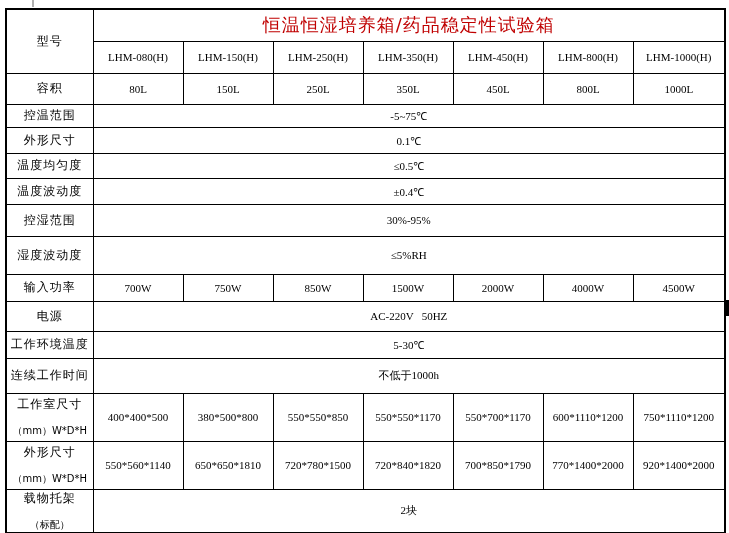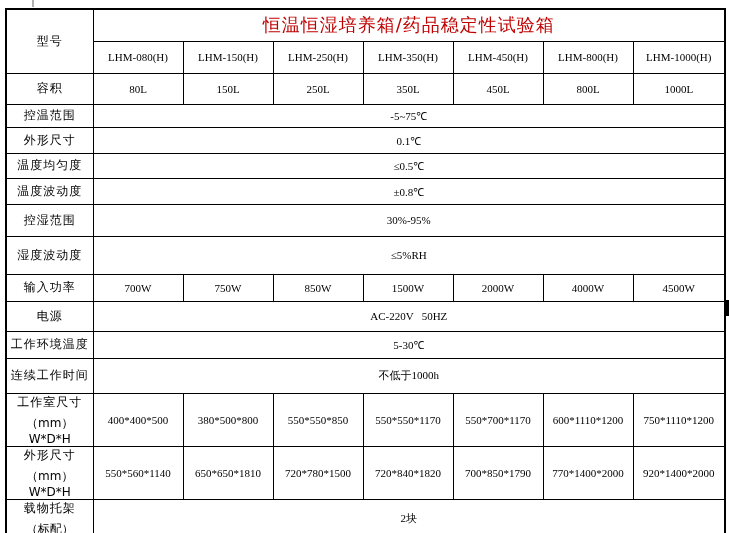--- a/index.html
+++ b/index.html
@@ -30,23 +30,23 @@
     text-align: center;
     vertical-align: middle;
     padding: 0 2px;
     overflow: hidden;
   }
   td.label {
     font-size: 12px;
     letter-spacing: 1px;
   }
   td.label .sub {
-    font-size: 12px;
+    font-size: 10px;
     letter-spacing: 0;
-    margin-top: 4px;
+    margin-top: 11px;
   }
   td.val {
     font-size: 11px;
     font-family: Liberation Serif, serif;
     white-space: pre;
   }
   td.title-cell {
     color: #c00000;
     font-size: 18px;
     letter-spacing: 1px;
@@ -113,21 +113,21 @@
     <tr style="height:26px">
       <td class="label">外形尺寸</td>
       <td class="val" colspan="7">0.1℃</td>
     </tr>
     <tr style="height:25px">
       <td class="label">温度均匀度</td>
       <td class="val" colspan="7">≤0.5℃</td>
     </tr>
     <tr style="height:26px">
       <td class="label">温度波动度</td>
-      <td class="val" colspan="7">±0.8℃</td>
+      <td class="val" colspan="7">±0.4℃</td>
     </tr>
     <tr style="height:32px">
       <td class="label">控湿范围</td>
       <td class="val" colspan="7">30%-95%</td>
     </tr>
     <tr style="height:38px">
       <td class="label">湿度波动度</td>
       <td class="val" colspan="7">≤5%RH</td>
     </tr>
     <tr style="height:27px">

